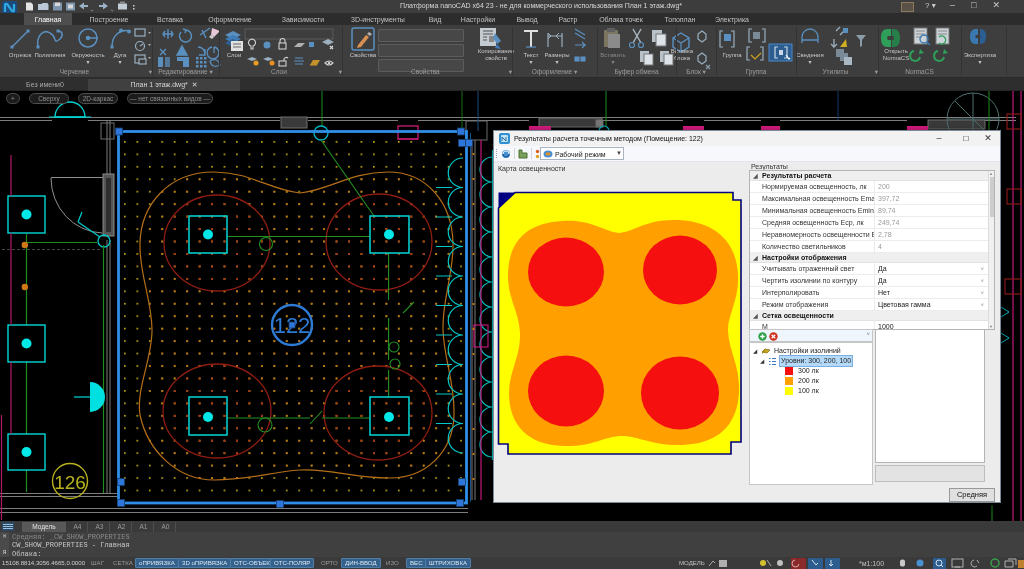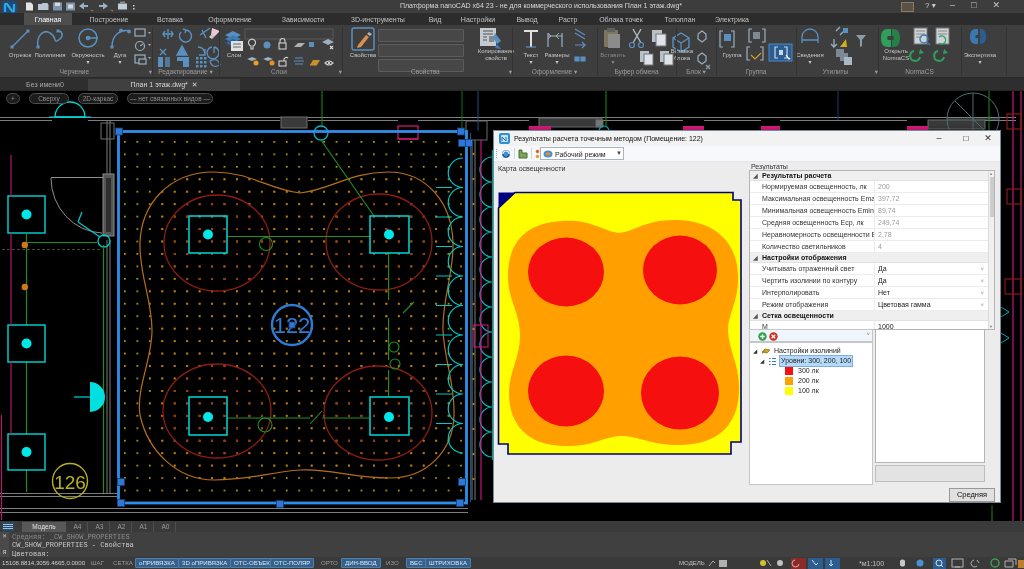--- a/index.html
+++ b/index.html
@@ -718,22 +718,22 @@
   <div class="mtab" style="left:22px;width:44px;background:#585858;color:#e0e0e0">Модель</div>
   <div class="mtab" style="left:68px;width:20px;border-right:1px solid #4e4e4e">A4</div>
   <div class="mtab" style="left:90px;width:20px;border-right:1px solid #4e4e4e">A3</div>
   <div class="mtab" style="left:112px;width:20px;border-right:1px solid #4e4e4e">A2</div>
   <div class="mtab" style="left:134px;width:20px;border-right:1px solid #4e4e4e">A1</div>
   <div class="mtab" style="left:156px;width:20px;border-right:1px solid #4e4e4e">A0</div>
 </div>
 <div class="abs" id="cmdline">
   <div class="abs" style="left:0;top:0;width:9px;height:25px;background:#4a4a4a;color:#ccc;font-size:7px;text-align:center">✕<br><br>я</div>
   <div class="abs" style="left:12px;top:1px;color:#8a8a8a">Средняя: _CW_SHOW_PROPERTIES</div>
-  <div class="abs" style="left:12px;top:9px;color:#c8c8c8">CW_SHOW_PROPERTIES - Свойства</div>
-  <div class="abs" style="left:12px;top:18px;color:#c8c8c8">Цветовая:</div>
+  <div class="abs" style="left:12px;top:9px;color:#c8c8c8">CW_SHOW_PROPERTIES - Главная</div>
+  <div class="abs" style="left:12px;top:18px;color:#c8c8c8">Облака:</div>
 </div>
 <div class="abs" id="statusbar">
   <div class="abs" style="left:2px;top:2px;color:#d0d0d0">15108.8814,3056.4665,0.0000</div>
   <div class="sbtn off" style="left:88px">ШАГ</div>
   <div class="sbtn off" style="left:110px">СЕТКА</div>
   <div class="sbtn on" style="left:135px">оПРИВЯЗКА</div>
   <div class="sbtn on" style="left:178px">3D оПРИВЯЗКА</div>
   <div class="sbtn on" style="left:230px">ОТС-ОБЪЕКТ</div>
   <div class="sbtn on" style="left:270px">ОТС-ПОЛЯР</div>
   <div class="sbtn off" style="left:318px">ОРТО</div>

